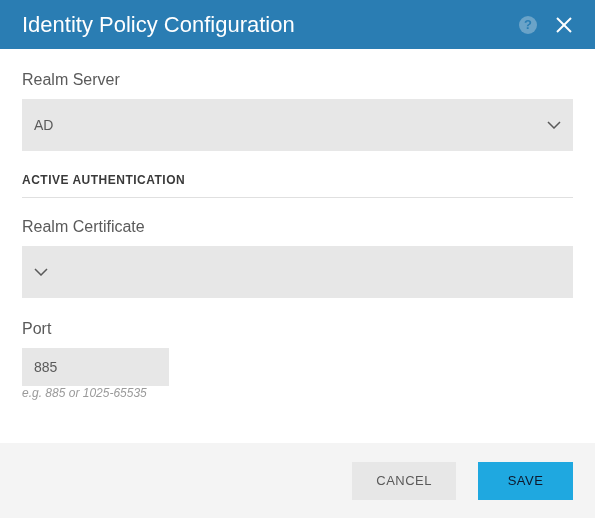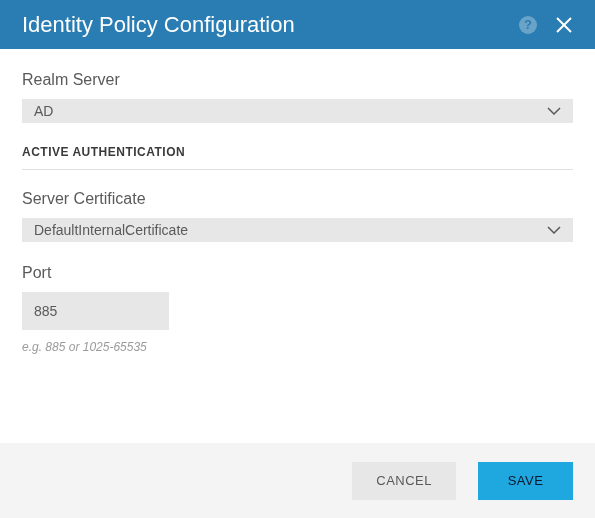--- a/index.html
+++ b/index.html
@@ -60,21 +60,21 @@
       margin-bottom: 22px;
     }
     .field-label {
       color: #5a5a5a;
       font-size: 16px;
       margin-bottom: 10px;
       display: block;
     }
     .select-control {
       width: 100%;
-      height: 24px;
+      height: 52px;
       background: #e7e7e7;
       border: none;
       padding: 0 12px;
       font-size: 14px;
       color: #5a5a5a;
       display: flex;
       align-items: center;
       justify-content: space-between;
       cursor: pointer;
       gap: 8px;
@@ -101,21 +101,20 @@
       background: #e7e7e7;
       border: none;
       padding: 0 12px;
       font-size: 14px;
       color: #5a5a5a;
     }
     .hint-text {
       color: #9a9a9a;
       font-style: italic;
       font-size: 12px;
-      margin-top: 10px;
     }
     .footer {
       position: absolute;
       bottom: 0;
       left: 0;
       right: 0;
       height: 75px;
       background: #f4f4f4;
       display: flex;
       align-items: center;
@@ -167,23 +166,22 @@
         <svg width="14" height="8" viewBox="0 0 14 8" fill="none" stroke-width="1.5">
           <polyline points="1,1 7,7 13,1"></polyline>
         </svg>
       </span>
     </div>
   </div>
 
   <div class="section-heading">ACTIVE AUTHENTICATION</div>
 
   <div class="field-group">
-    <label class="field-label">Server Certificate</label>
+    <label class="field-label">Realm Certificate</label>
     <div class="select-control">
-      <span>DefaultInternalCertificate</span>
       <span class="chevron-down-icon">
         <svg width="14" height="8" viewBox="0 0 14 8" fill="none" stroke-width="1.5">
           <polyline points="1,1 7,7 13,1"></polyline>
         </svg>
       </span>
     </div>
   </div>
 
   <div class="field-group">
     <label class="field-label">Port</label>

